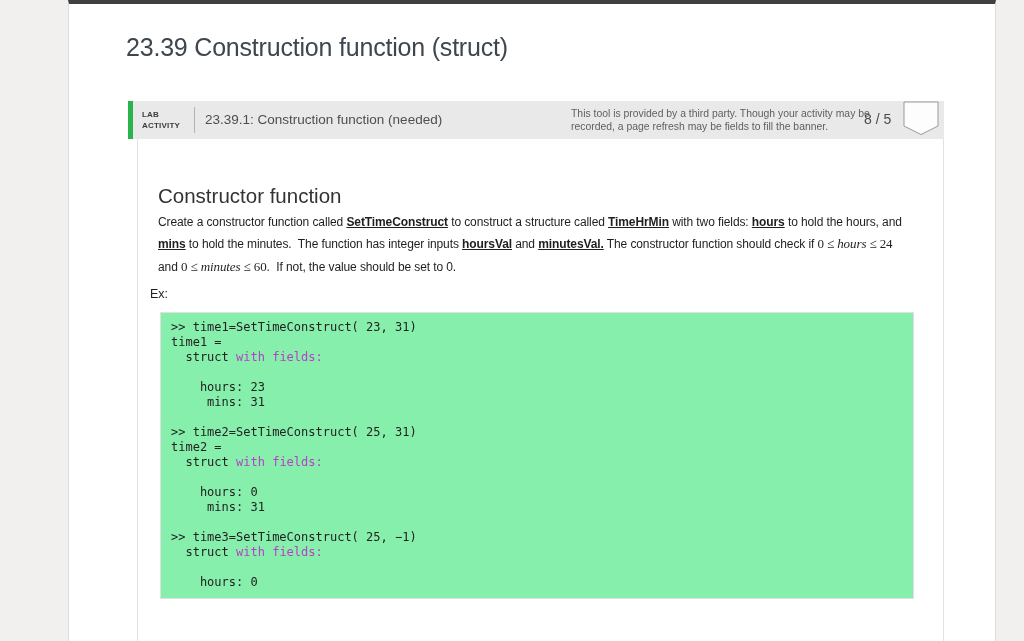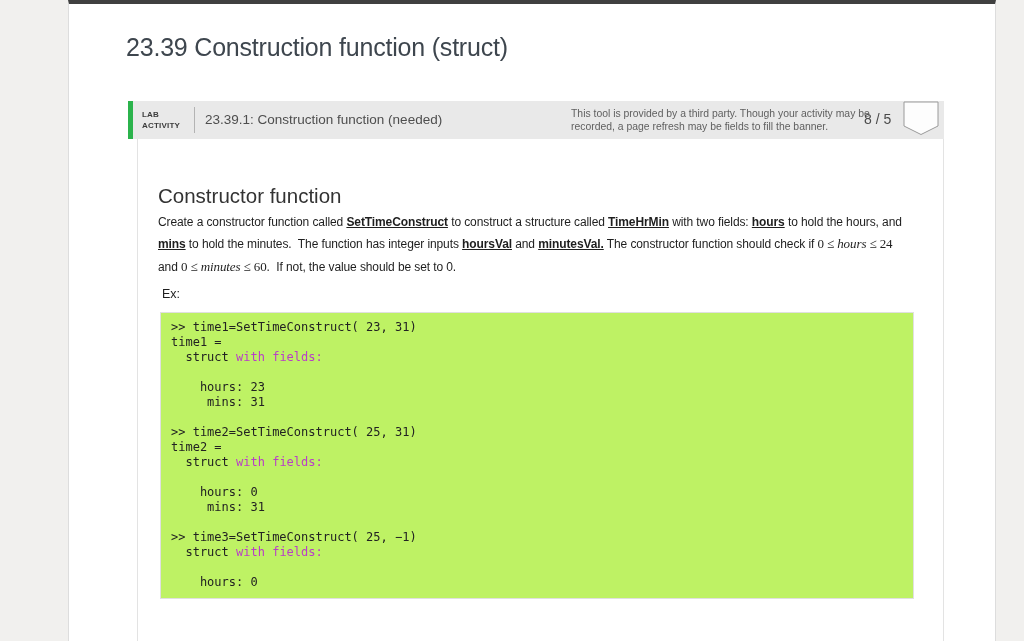--- a/index.html
+++ b/index.html
@@ -108,29 +108,29 @@
     line-height: 22.4px;
     letter-spacing: -0.1px;
     color: #1e1e1e;
     white-space: pre;
   }
   .paragraph .b { font-weight: bold; text-decoration: underline; }
   .paragraph .m  { font-family: "Liberation Serif", serif; font-size: 13px; }
   .paragraph .mi { font-family: "Liberation Serif", serif; font-size: 13px; font-style: italic; }
   .example-label {
     position: absolute;
-    left: 24px; top: 148px;
+    left: 12px; top: 148px;
     font-size: 12.5px;
     color: #1e1e1e;
   }
   .code {
     position: absolute;
     left: 22px; top: 173px;
     width: 754px;
-    background: #bef264;
+    background: #86efac;
     border: 1px solid #e0e0e0;
     padding: 7px 10px 8px 10px;
     font-family: "DejaVu Sans Mono", monospace;
     font-size: 12px;
     color: #222222;
   }
   .code-line {
     white-space: pre;
     line-height: 15px;
     min-height: 15px;

